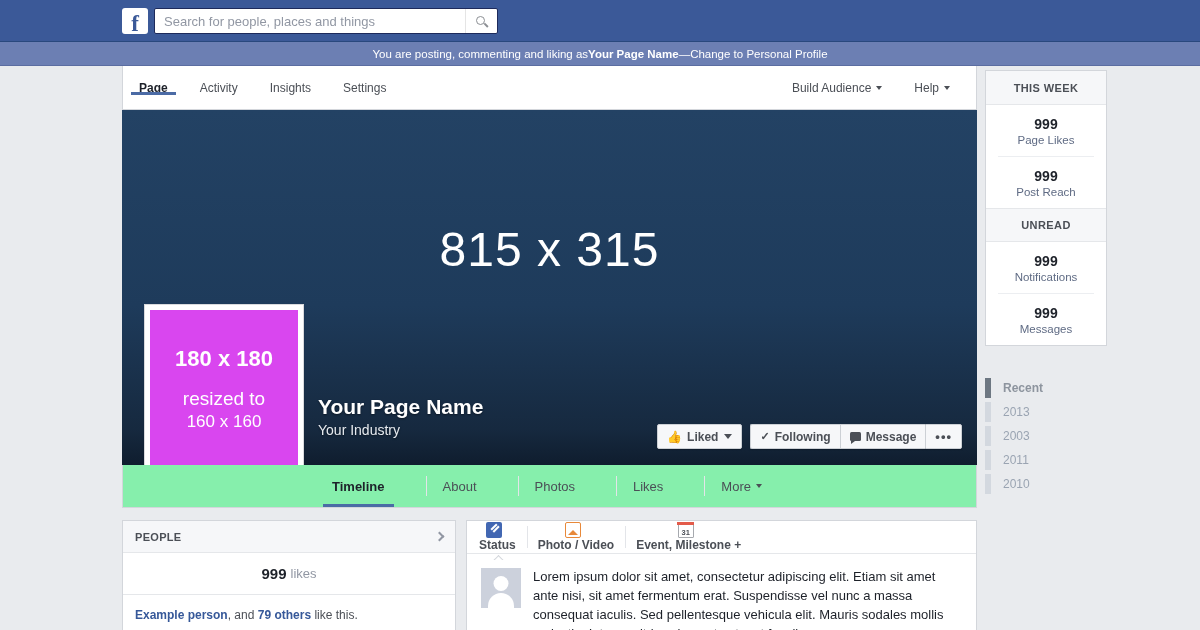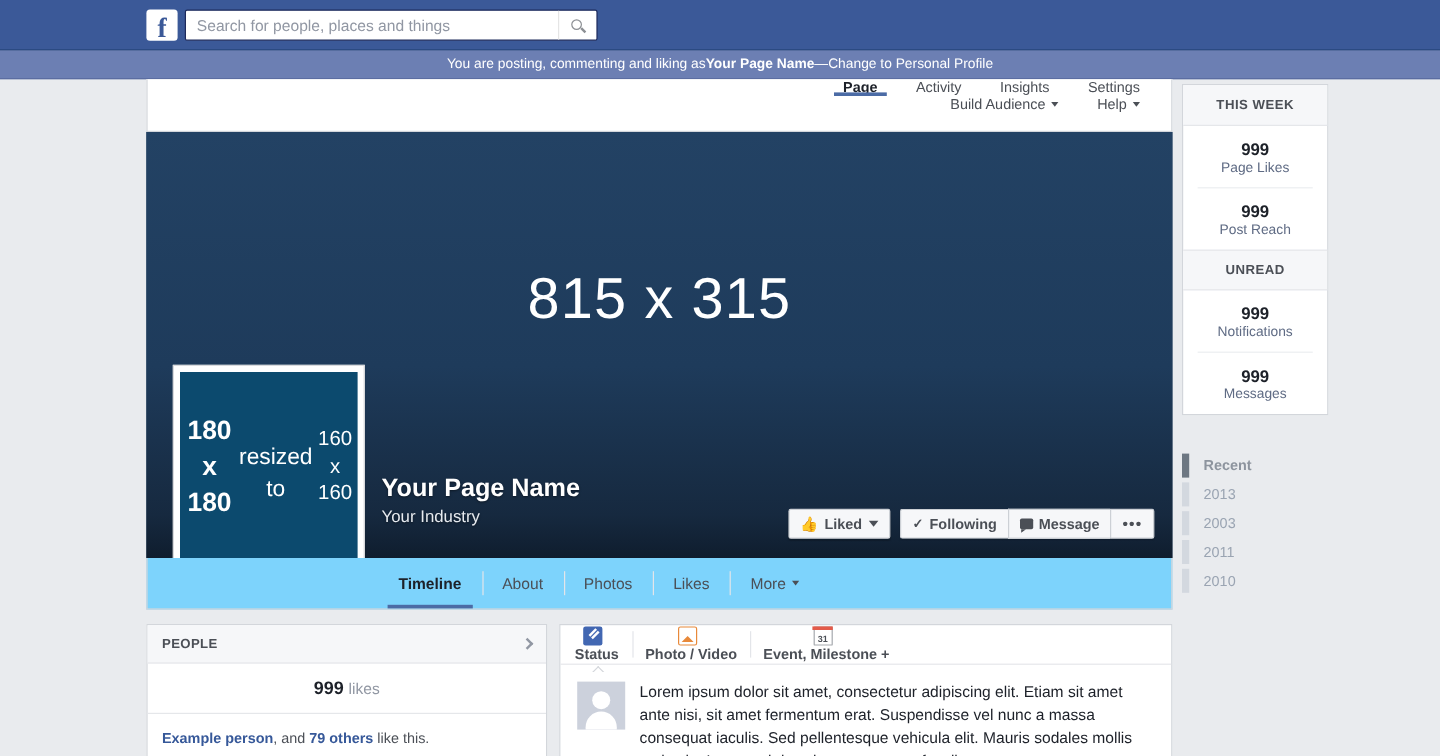--- a/index.html
+++ b/index.html
@@ -61,22 +61,22 @@
   .banner .lnk { color:#fff; }
 
   
   .stage { position:relative; width:1200px; }
   .canvas { position:absolute; left:122px; top:0; width:855px; }
   .rail { position:absolute; left:985px; top:4px; width:122px; }
 
   
   .adminnav {
     background:#fff; border:1px solid #d3d6db; border-top:none;
-    height:44px; display:flex; align-items:flex-end;
-    padding:0 10px 0 0; position:relative;flex-direction:column;
+    height:44px; display:flex; align-items:center;
+    padding:0 10px 0 0; position:relative;
   }
   .an-left { display:flex; align-items:stretch; }
   .an-right { margin-left:auto; display:flex; align-items:stretch; }
   .an-item {
     display:flex; align-items:center; padding:0 16px;
     font-size:12px; color:#4b4f56; position:relative; white-space:nowrap;
   }
   .an-item + .an-item::before {
     content:""; position:absolute; left:0; top:12px; bottom:12px;
     width:1px; background:#e0e2e6;
@@ -116,22 +116,22 @@
   }
 
   
   .pic {
     position:absolute; left:22px; bottom:-9px;
     width:160px; height:170px; background:#fff;
     border:1px solid #d9dadd; padding:5px;
     box-shadow:0 1px 1px rgba(0,0,0,.12);
   }
   .pic-inner {
-    width:100%; height:100%; background:#0c4a6e;
-    display:flex; 
+    width:100%; height:100%; background:#d946ef;
+    display:flex; flex-direction:column;
     align-items:center; justify-content:center;
     color:#fff; text-align:center; line-height:1.35;
   }
   .pic-1 { font-size:22px; font-weight:bold; }
   .pic-2 { font-size:19px; margin-top:12px; font-weight:300; }
   .pic-3 { font-size:17px; font-weight:300; }
 
   
   .actions { position:absolute; right:15px; bottom:16px; display:flex; gap:8px; }
   .btn {
@@ -156,23 +156,24 @@
   }
   .dots { letter-spacing:1px; font-size:13px; line-height:1; }
   .caret-d {
     display:inline-block; margin-left:6px;
     width:0; height:0; border-left:4px solid transparent;
     border-right:4px solid transparent; border-top:5px solid #4b4f56;
   }
 
   
   .tabstrip {
-    background:#7dd3fc; border:1px solid #d3d6db; border-top:none;
+    background:#86efac; border:1px solid #d3d6db; border-top:none;
     height:43px; display:flex; align-items:stretch; padding-left:192px;
     position:relative;
+    gap:24px;
   }
   .tab {
     display:flex; align-items:center; padding:0 17px;
     font-size:13px; color:#4b4f56; position:relative; white-space:nowrap;
   }
   .tab + .tab::before {
     content:""; position:absolute; left:0; top:11px; bottom:11px;
     width:1px; background:#e3e5e9;
   }
   .tab.active { font-weight:bold; color:#1d2129; }

